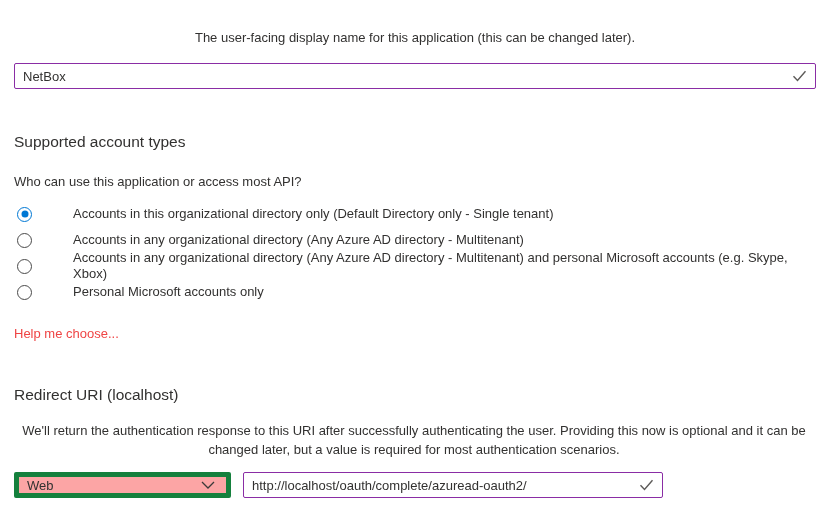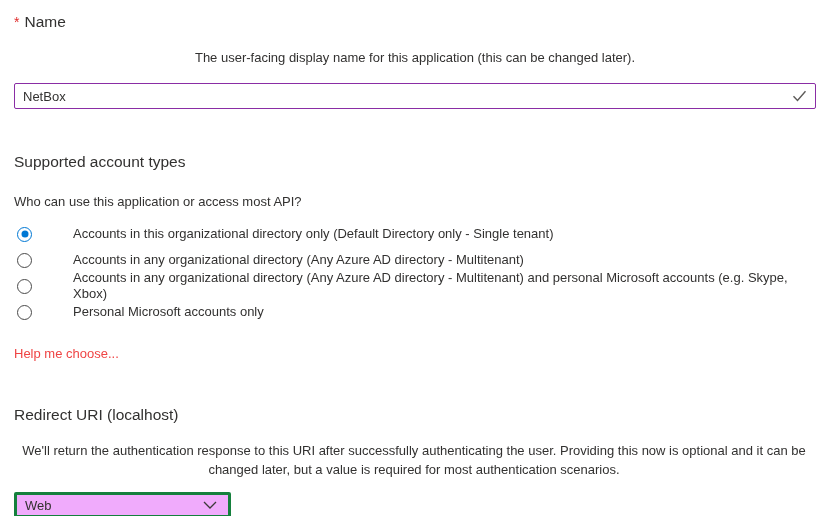--- a/index.html
+++ b/index.html
@@ -100,36 +100,35 @@
   .desc-2 { max-width: 800px; }
   .uri-row {
     display: flex;
     gap: 12px;
     margin-top: 13px;
     align-items: center;
   }
   .select-box {
     width: 217px;
     height: 26px;
-    border: 3px solid #15803d;
+    border: 5px solid #15803d;
     border-radius: 2px;
     display: flex;
     align-items: center;
     justify-content: space-between;
     padding: 0 11px 0 8px;
     cursor: pointer;
-    background: #f0abfc;
+    background: #fca5a5;
   }
   .uri-field { width: 420px; margin-top: 0; }
 </style>
 </head>
 <body>
 
 <div>
-  <h2 class="section-title"><span class="required-marker">*</span><span>Name</span></h2>
 
   <p class="desc">The user-facing display name for this application (this can be changed later).</p>
 
   <div class="field">
     <input class="text-input" type="text" value="NetBox" style="">
     <span class="valid-check">
       <svg width="15" height="12" viewBox="0 0 15 12">
         <path d="M1.5 6.2 L5.5 10.4 L13.5 1.2" fill="none" stroke="#5c5a58" stroke-width="1.4"></path>
       </svg>
     </span>
@@ -171,14 +170,22 @@
   <div class="uri-row">
     <div class="select-box">
       <span>Web</span>
       <span style="display:flex;align-items:center;">
         <svg width="14" height="8" viewBox="0 0 14 8">
           <path d="M1 1 L7 7 L13 1" fill="none" stroke="#3b3a39" stroke-width="1.3"></path>
         </svg>
       </span>
     </div>
 
+    <div class="field uri-field">
+      <input class="text-input" type="text" value="http://localhost/oauth/complete/azuread-oauth2/" style="">
+      <span class="valid-check">
+        <svg width="15" height="12" viewBox="0 0 15 12">
+          <path d="M1.5 6.2 L5.5 10.4 L13.5 1.2" fill="none" stroke="#5c5a58" stroke-width="1.4"></path>
+        </svg>
+      </span>
+    </div>
   </div>
 </div>
 
 </body></html>

